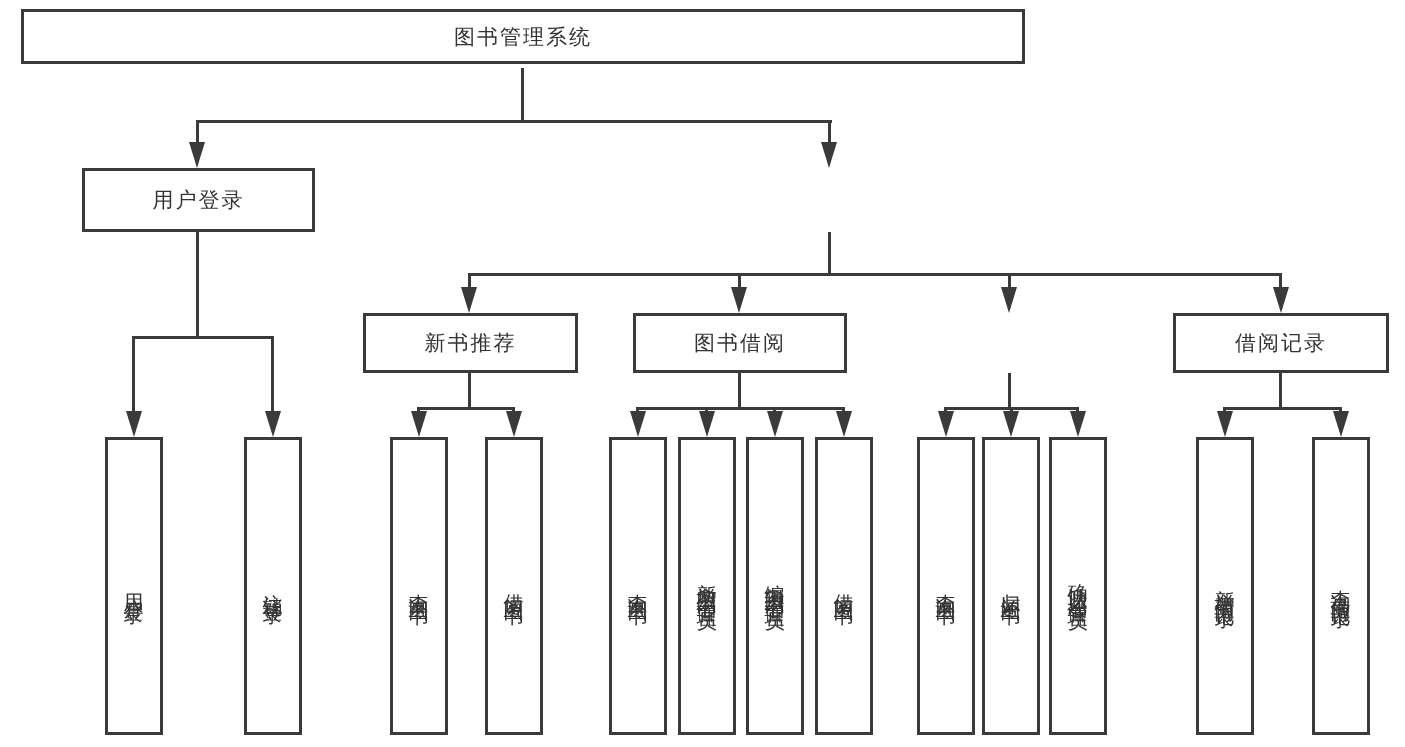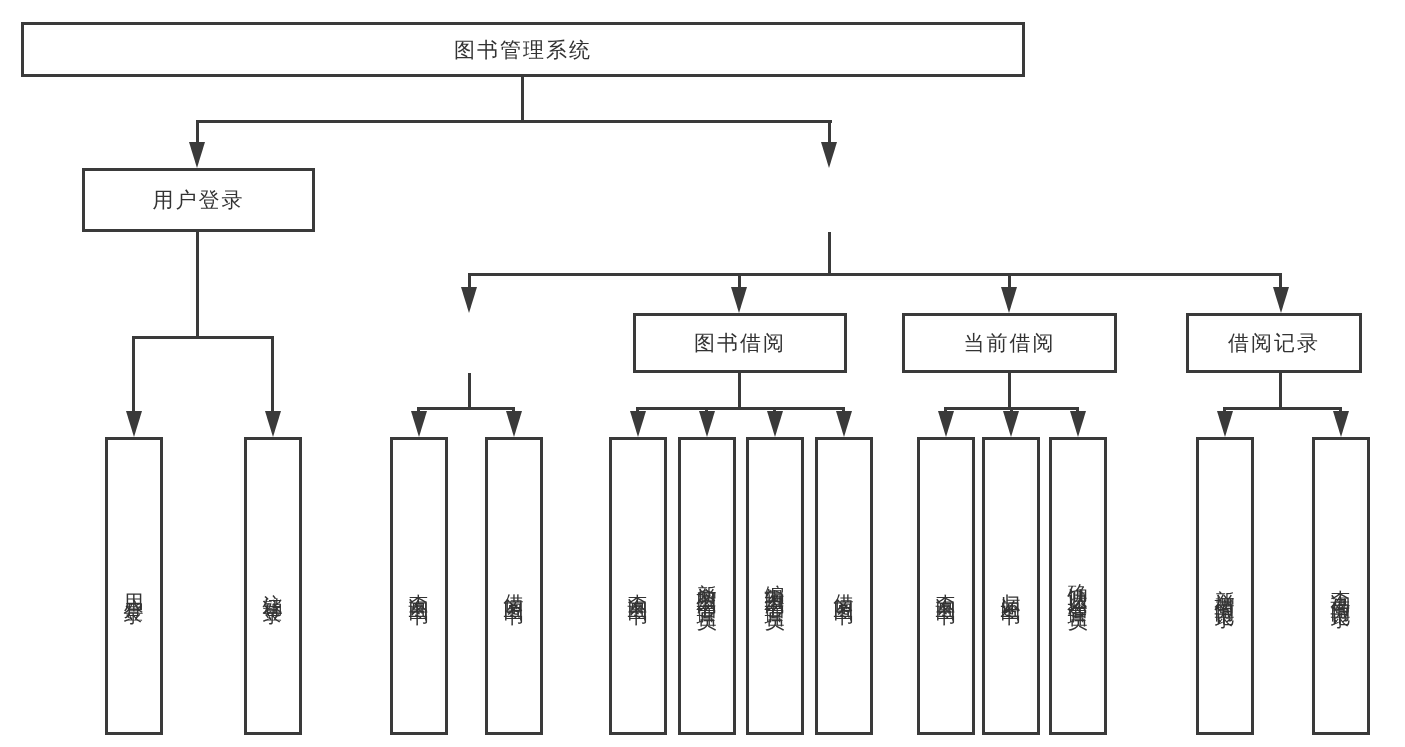--- a/index.html
+++ b/index.html
@@ -30,21 +30,21 @@
   .watermark {
     position:absolute; right:8px; bottom:4px; color:#9e9e9e; opacity:.85;
     font-size:20px; letter-spacing:1px; z-index:3; white-space:nowrap;
   }
 </style>
 </head>
 <body>
 
 <div id="canvas">
 
-  <div class="box" style="left:21px;top:22px;width:1004px;height:55px;">
+  <div class="box" style="left:21px;top:9px;width:1004px;height:55px;">
     <span class="lbl">图书管理系统</span>
   </div>
 
   <div class="vl" style="left:521px;top:68px;height:52px;"></div>
   <div class="hl" style="left:196px;top:120px;width:636px;"></div>
   <div class="vl" style="left:196px;top:120px;height:26px;"></div>
   <div class="arw" style="left:189px;top:142px;"></div>
   <div class="vl" style="left:828px;top:120px;height:26px;"></div>
   <div class="arw" style="left:821px;top:142px;"></div>
 
@@ -63,27 +63,27 @@
   <div class="hl" style="left:468px;top:273px;width:814px;"></div>
   <div class="vl" style="left:468px;top:273px;height:18px;"></div>
   <div class="arw" style="left:461px;top:287px;"></div>
   <div class="vl" style="left:738px;top:273px;height:18px;"></div>
   <div class="arw" style="left:731px;top:287px;"></div>
   <div class="vl" style="left:1008px;top:273px;height:18px;"></div>
   <div class="arw" style="left:1001px;top:287px;"></div>
   <div class="vl" style="left:1279px;top:273px;height:18px;"></div>
   <div class="arw" style="left:1273px;top:287px;"></div>
 
+  <div class="box" style="left:363px;top:313px;width:215px;height:60px;">
+    <span class="lbl">新书推荐</span>
+  </div>
   <div class="box" style="left:633px;top:313px;width:214px;height:60px;">
     <span class="lbl">图书借阅</span>
   </div>
-  <div class="box" style="left:902px;top:313px;width:215px;height:60px;">
-    <span class="lbl">当前借阅</span>
-  </div>
-  <div class="box" style="left:1173px;top:313px;width:176px;height:60px;margin-left:13px;">
+  <div class="box" style="left:1173px;top:313px;width:216px;height:60px;">
     <span class="lbl">借阅记录</span>
   </div>
 
   <div class="vl" style="left:468px;top:373px;height:34px;"></div>
   <div class="hl" style="left:417px;top:407px;width:98px;"></div>
   <div class="vl" style="left:417px;top:407px;height:8px;"></div>
   <div class="arw" style="left:411px;top:411px;"></div>
   <div class="vl" style="left:512px;top:407px;height:8px;"></div>
   <div class="arw" style="left:506px;top:411px;"></div>
 

